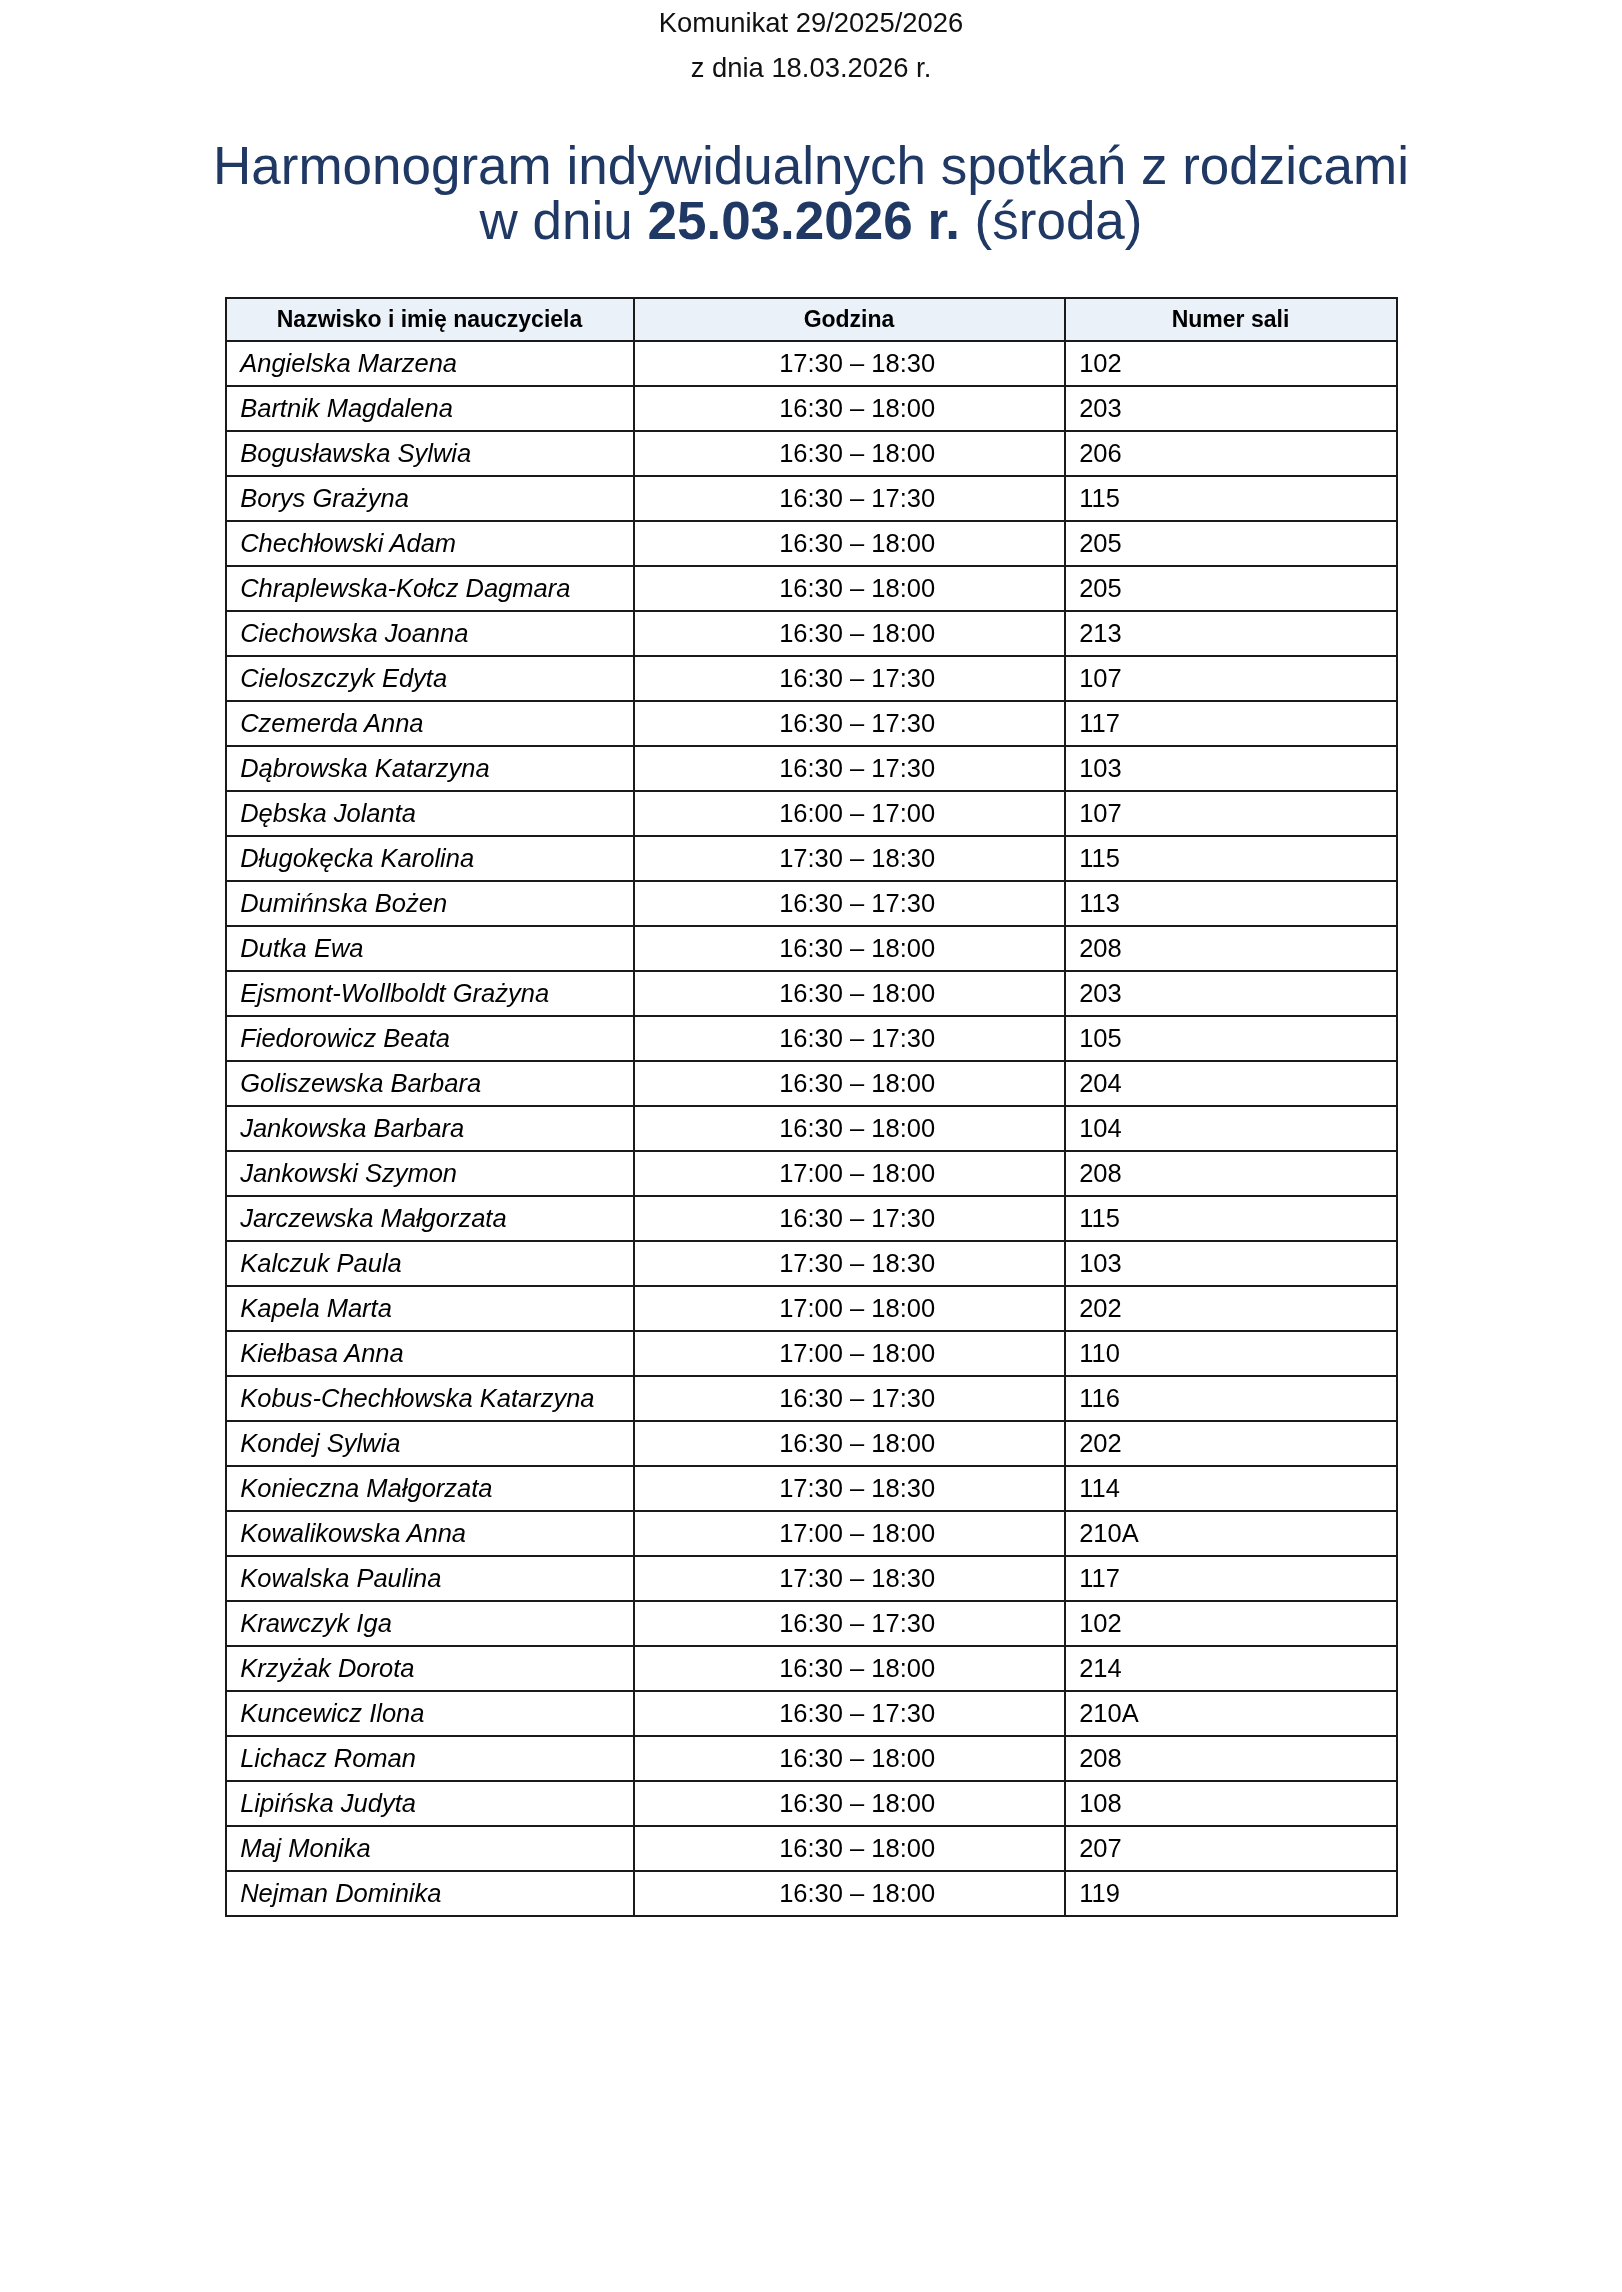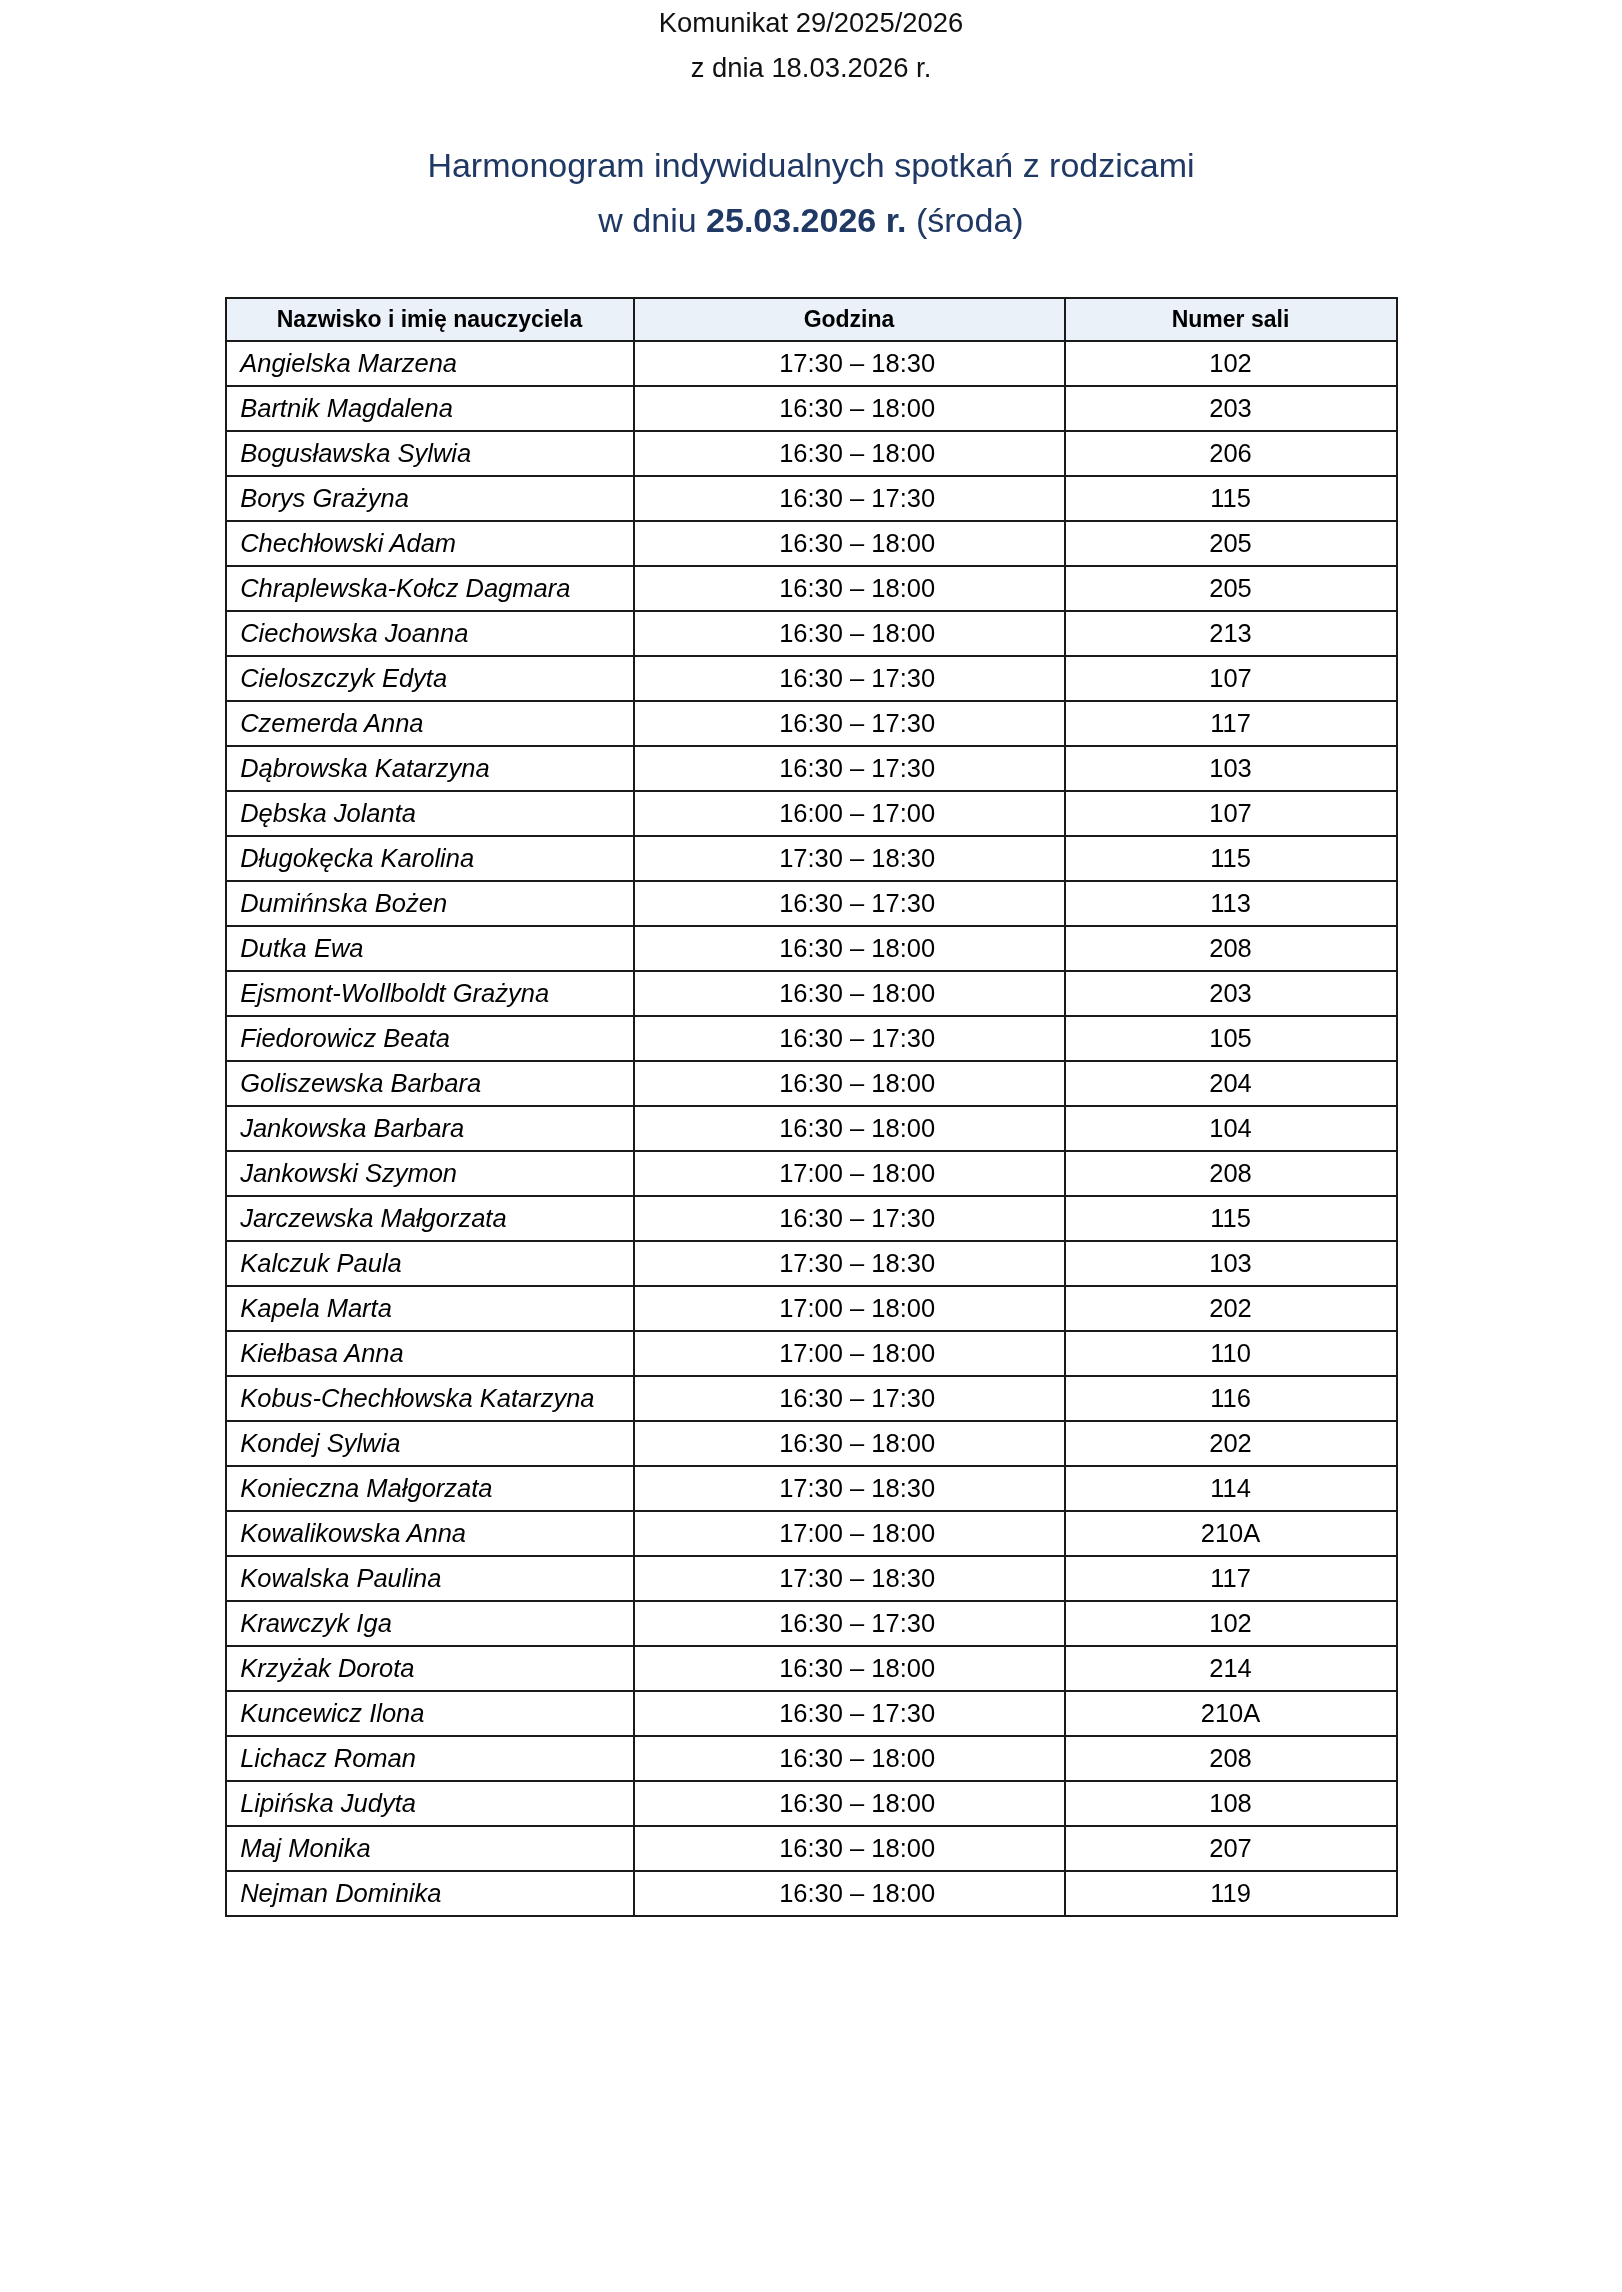--- a/index.html
+++ b/index.html
@@ -15,21 +15,21 @@
   }
   .announcement {
     text-align: center;
     font-size: 27.4px;
     line-height: 45px;
     color: #111111;
   }
   .doc-title {
     margin-top: 48px;
     text-align: center;
-    font-size: 34px;
+    font-size: 53px;
     line-height: 55px;
     color: #1f3864;
   }
   .doc-title .bold { font-weight: bold; }
   table.schedule {
     margin: 49px auto 0 auto;
     width: 1172px;
     border-collapse: collapse;
     table-layout: fixed;
     font-size: 25.5px;
@@ -47,21 +47,21 @@
   table.schedule th {
     background: #eaf1f9;
     font-weight: bold;
     font-size: 23px;
     text-align: center;
     height: 41px;
     border-bottom-width: 2.9px;
   }
   table.schedule td.col-name { text-align: left; font-style: italic; }
   table.schedule td.col-time { text-align: center; padding-left: 30px; }
-  table.schedule td.col-room { text-align: center; }
+  table.schedule td.col-room { }
 </style>
 </head>
 <body>
 
 <div class="page">
 
   <div class="announcement">
     <div>Komunikat 29/2025/2026</div>
     <div>z dnia 18.03.2026 r.</div>
   </div>

